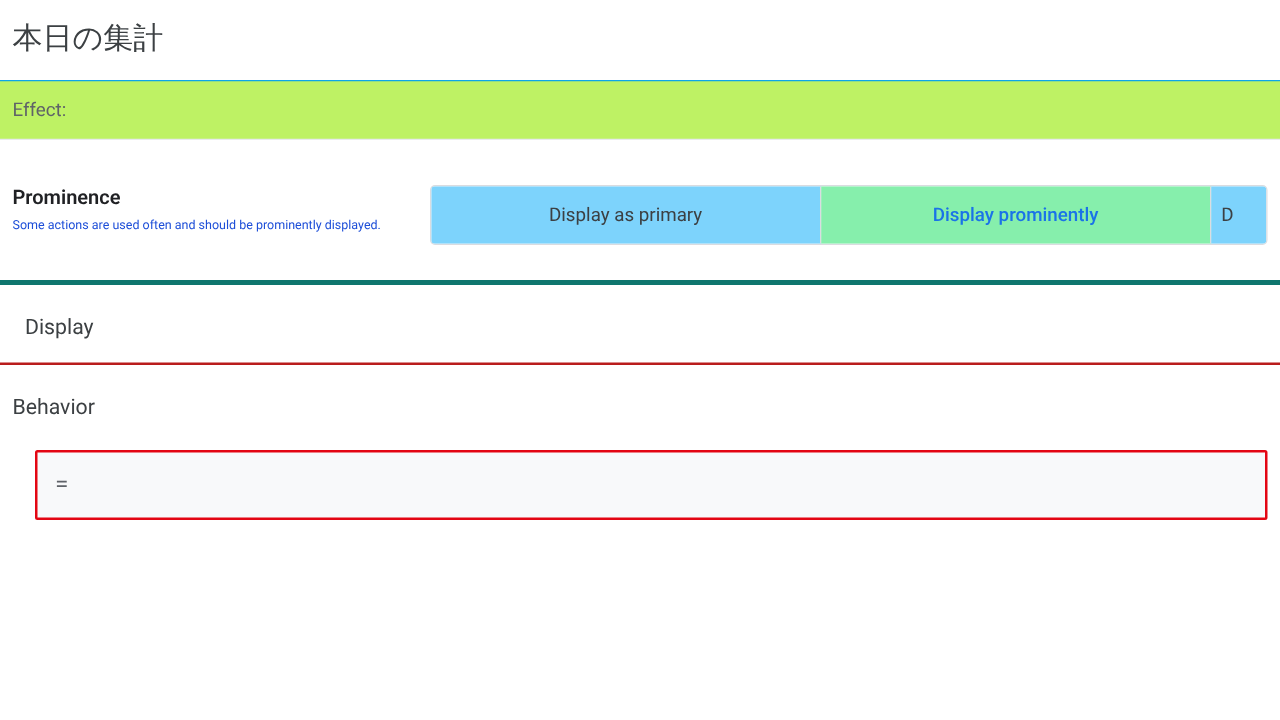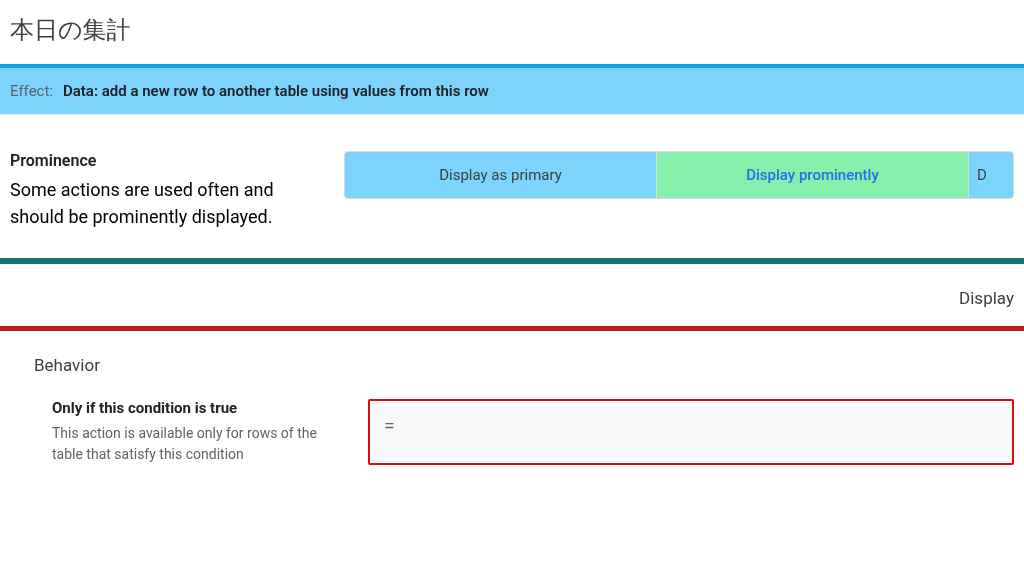--- a/index.html
+++ b/index.html
@@ -12,56 +12,56 @@
     height: 576px;
     overflow: hidden;
   }
   .page-title {
     font-size: 24px;
     font-weight: 400;
     color: #3c4043;
     padding: 14px 10px 18px 10px;
   }
   .effect-bar {
-    background: #7dd3fc;
-    border-top: 4px solid #0ea5e9;
+    background: #bef264;
+    border-top: 1px solid #0ea5e9;
     border-bottom: 1px solid #e8eaed;
     padding: 14px 10px;
     display: flex;
     align-items: center;
     gap: 10px;
     font-size: 15px;
   }
   .effect-label {
     color: #5f6368;
     font-weight: 400;
   }
   .effect-value {
     color: #202124;
     font-weight: 600;
   }
   .section {
     display: flex;
     padding: 36px 10px 28px 10px;
-    border-bottom: 6px solid #0f766e;
+    border-bottom: 4px solid #0f766e;
     gap: 24px;
   }
   .section-left {
     width: 310px;
     flex-shrink: 0;
   }
   .section-heading {
     font-size: 16px;
     font-weight: 600;
     color: #202124;
     margin-bottom: 6px;
   }
   .section-desc {
-    font-size: 18px;
-    color: #000000;
+    font-size: 10px;
+    color: #1d4ed8;
     line-height: 1.5;
   }
   .seg-group {
     display: flex;
     flex: 1;
     border: 1px solid #dadce0;
     border-radius: 4px;
     overflow: hidden;
     height: 48px;
     min-width: 0;
@@ -84,32 +84,30 @@
     padding: 0 8px;
     border-right: none;
     justify-content: flex-start;
   }
   .seg-btn.selected {
     background: #86efac;
     color: #1a73e8;
     font-weight: 500;
   }
   .simple-section {
-    padding: 24px 10px 18px 6px;
-    border-bottom: 5px solid #b91c1c;
-    text-align: right;
+    padding: 24px 10px 18px 20px;
+    border-bottom: 2px solid #b91c1c;
   }
   .simple-heading {
     font-size: 17px;
     font-weight: 400;
     color: #3c4043;
   }
   .behavior-section {
     padding: 24px 10px 0 10px;
-    margin-left: 24px;
   }
   .behavior-row {
     display: flex;
     gap: 24px;
     margin-top: 24px;
     padding-left: 18px;
   }
   .behavior-left {
     width: 292px;
     flex-shrink: 0;
@@ -143,21 +141,20 @@
   .expr-eq { color: #5f6368; font-family: inherit; }
   .expr-text { color: #1a73e8; }
 </style>
 </head>
 <body>
 
 <div class="page-title">本日の集計</div>
 
 <div class="effect-bar">
   <span class="effect-label">Effect:</span>
-  <span class="effect-value">Data: add a new row to another table using values from this row</span>
 </div>
 
 <div class="section">
   <div class="section-left">
     <div class="section-heading">Prominence</div>
     <div class="section-desc">Some actions are used often and should be prominently displayed.</div>
   </div>
   <div class="seg-group">
     <div class="seg-btn">Display as primary</div>
     <div class="seg-btn selected">Display prominently</div>
@@ -165,21 +162,17 @@
   </div>
 </div>
 
 <div class="simple-section">
   <div class="simple-heading">Display</div>
 </div>
 
 <div class="behavior-section">
   <div class="simple-heading">Behavior</div>
   <div class="behavior-row">
-    <div class="behavior-left">
-      <div class="behavior-title">Only if this condition is true</div>
-      <div class="behavior-desc">This action is available only for rows of the table that satisfy this condition</div>
-    </div>
     <div class="expr-box">
       <span class="expr-eq">=</span>
     </div>
   </div>
 </div>
 
 </body></html>

